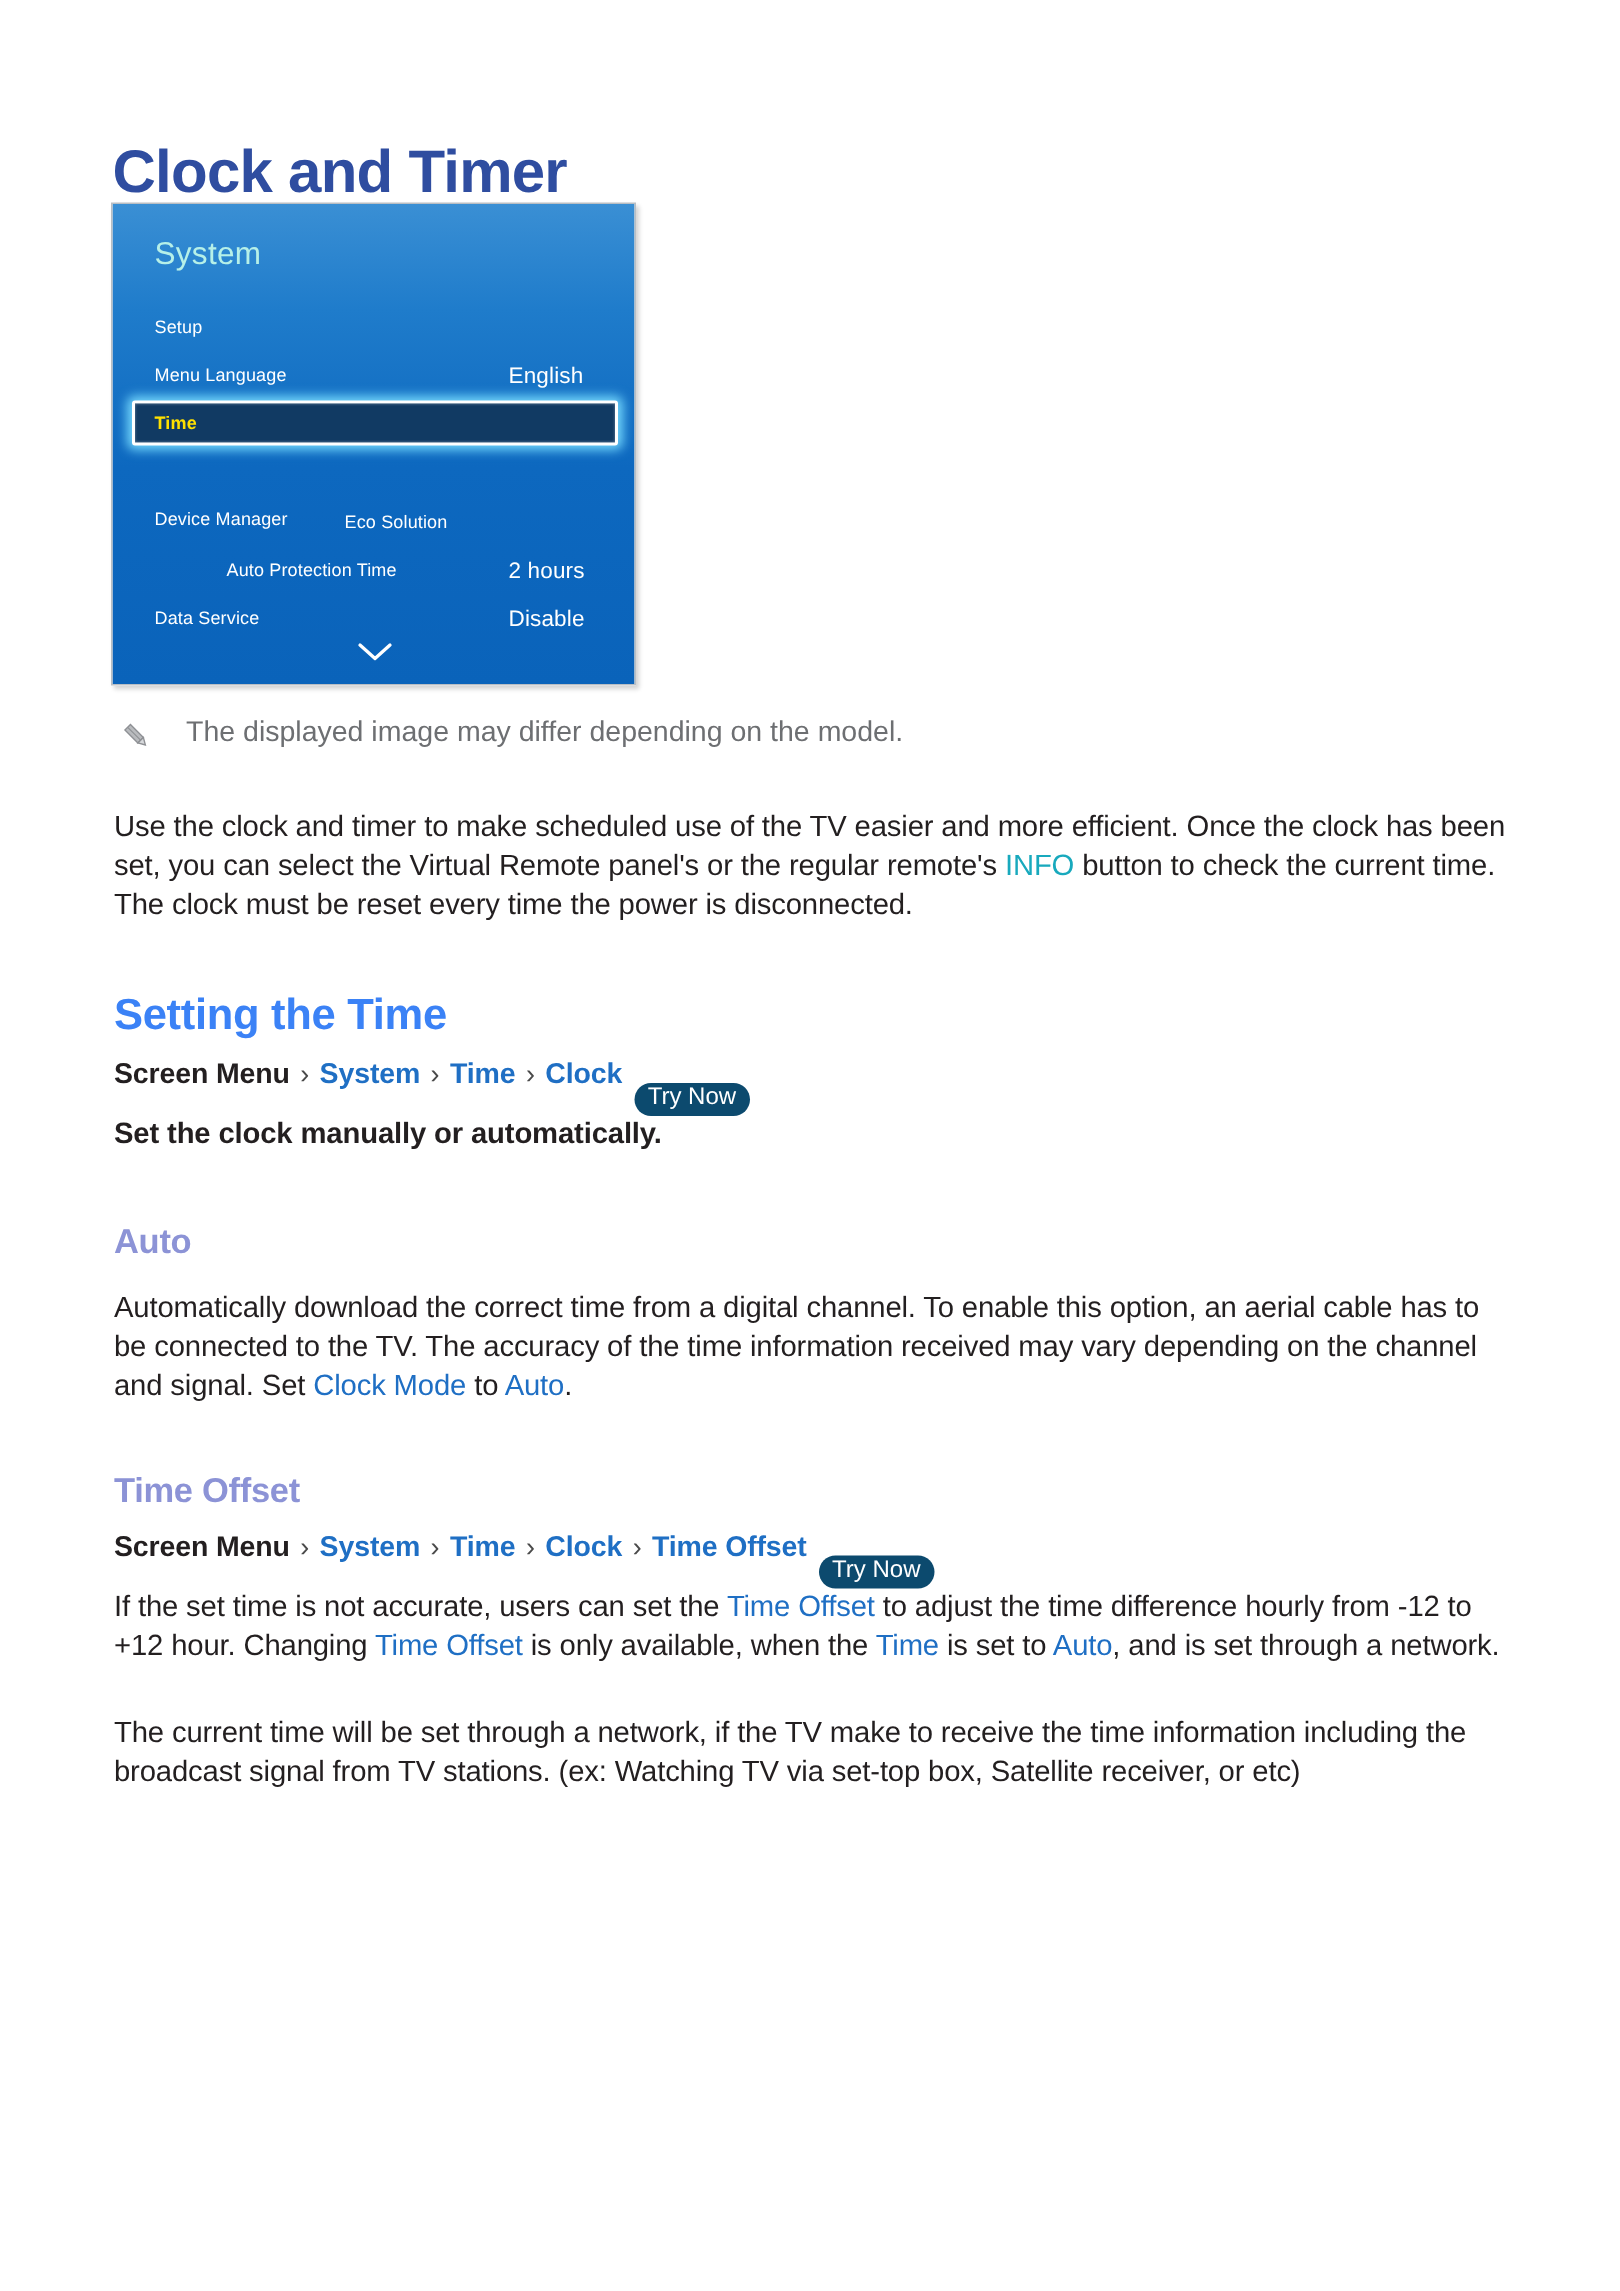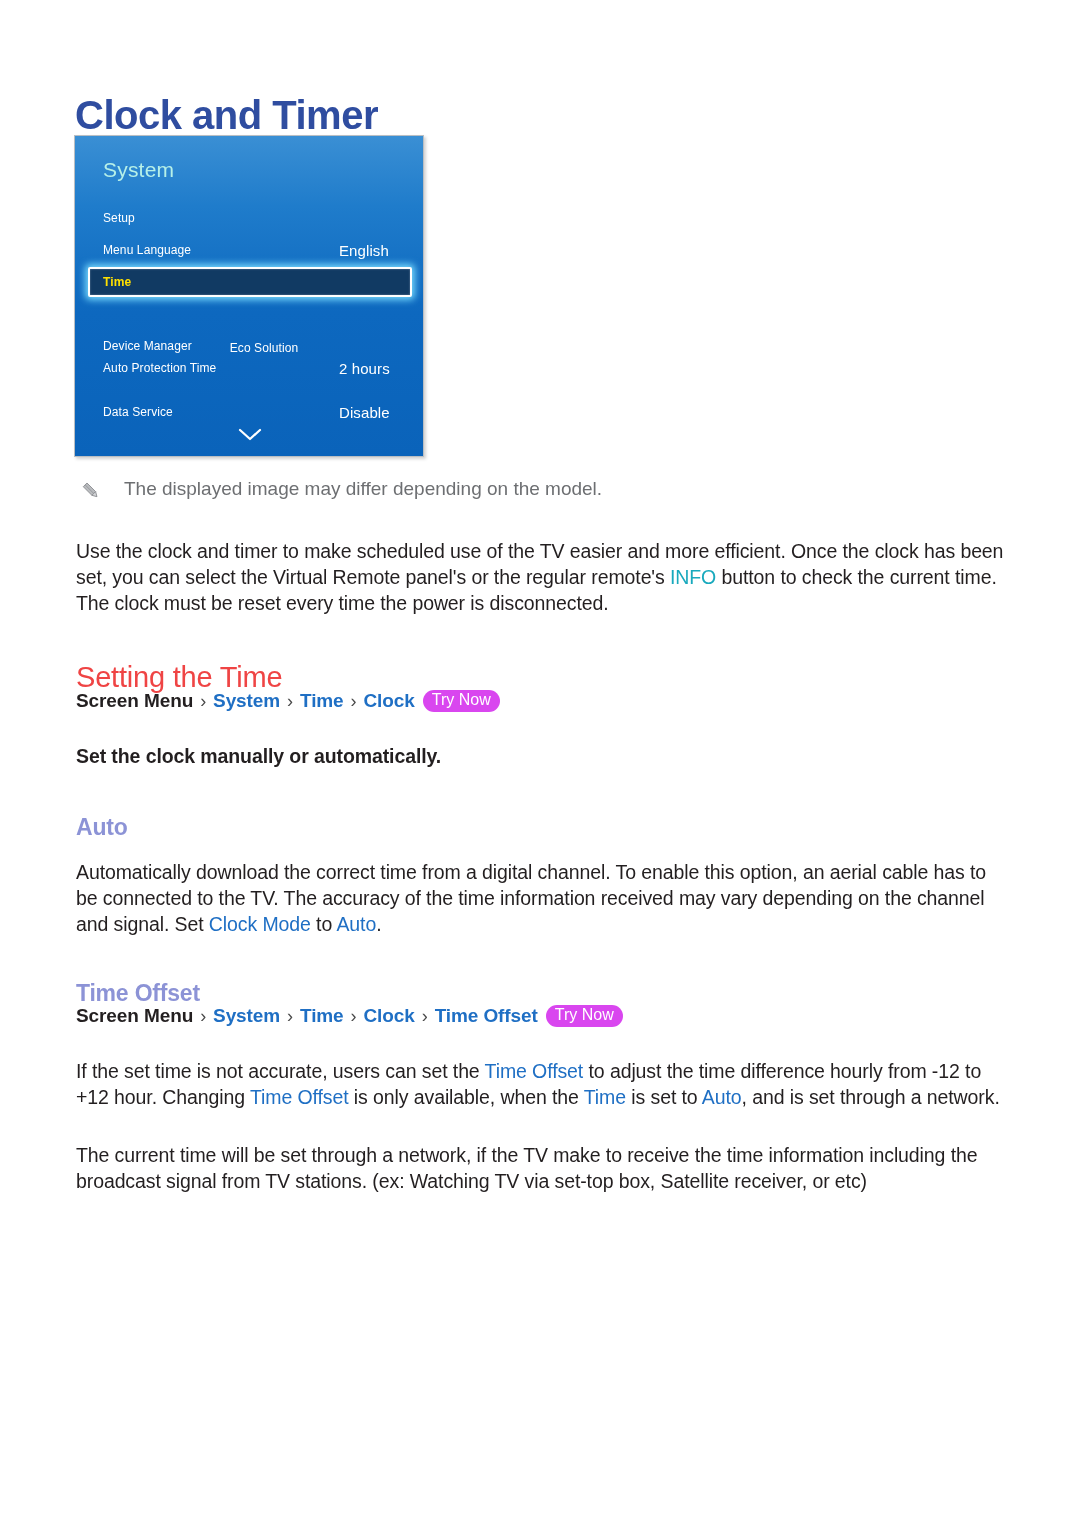--- a/index.html
+++ b/index.html
@@ -23,22 +23,22 @@
     top: 68px;
     font-size: 40px;
     font-weight: bold;
     color: #2f4da0;
     letter-spacing: -0.5px;
     line-height: 1;
   }
 
   .h2 {
     font-size: 29px;
-    font-weight: normal;
-    color: #ef4444;
+    font-weight: bold;
+    color: #3b82f6;
     line-height: 1;
     letter-spacing: -0.2px;
   }
   .h3 {
     font-size: 23px;
     font-weight: bold;
     color: #8c93d6;
     line-height: 1;
     letter-spacing: -0.2px;
   }
@@ -161,28 +161,29 @@
     font-weight: normal;
     margin: 0 7px;
     font-size: 18px;
   }
   .breadcrumb .crumb-link { color: #1f6fc4; font-weight: bold; }
   .breadcrumb .crumb-root { color: #231f20; font-weight: bold; }
 
   .try-now {
     display: inline-block;
     margin-left: 8px;
-    background: #d946ef;
+    background: #0c4a6e;
     color: #ffffff;
     font-size: 16px;
     font-weight: normal;
     border-radius: 11px;
     padding: 2px 9px 3px 9px;
     line-height: 1.05;
     letter-spacing: 0;
+    margin-top: 32px;
   }
 </style>
 </head>
 <body>
 
 <div class="page">
 
   <h1 class="page-title">Clock and Timer</h1>
 
   <div class="tv-panel">
@@ -206,21 +207,21 @@
       <div class="tv-row" style="top:163px;margin-top:31px;">
         <span class="lbl">Device Manager</span>
         <span class="val"></span>
       </div>
 
       <div class="tv-row" style="top:196px;justify-content:center;">
         <span class="lbl">Eco Solution</span>
         <span class="val"></span>
       </div>
 
-      <div class="tv-row" style="top:216px;">
+      <div class="tv-row" style="top:228px;padding-left:48px;">
         <span class="lbl">Auto Protection Time</span>
         <span class="val">2 hours</span>
       </div>
 
       <div class="tv-row" style="top:260px;">
         <span class="lbl">Data Service</span>
         <span class="val">Disable</span>
       </div>
 
       <div class="tv-chevron">

